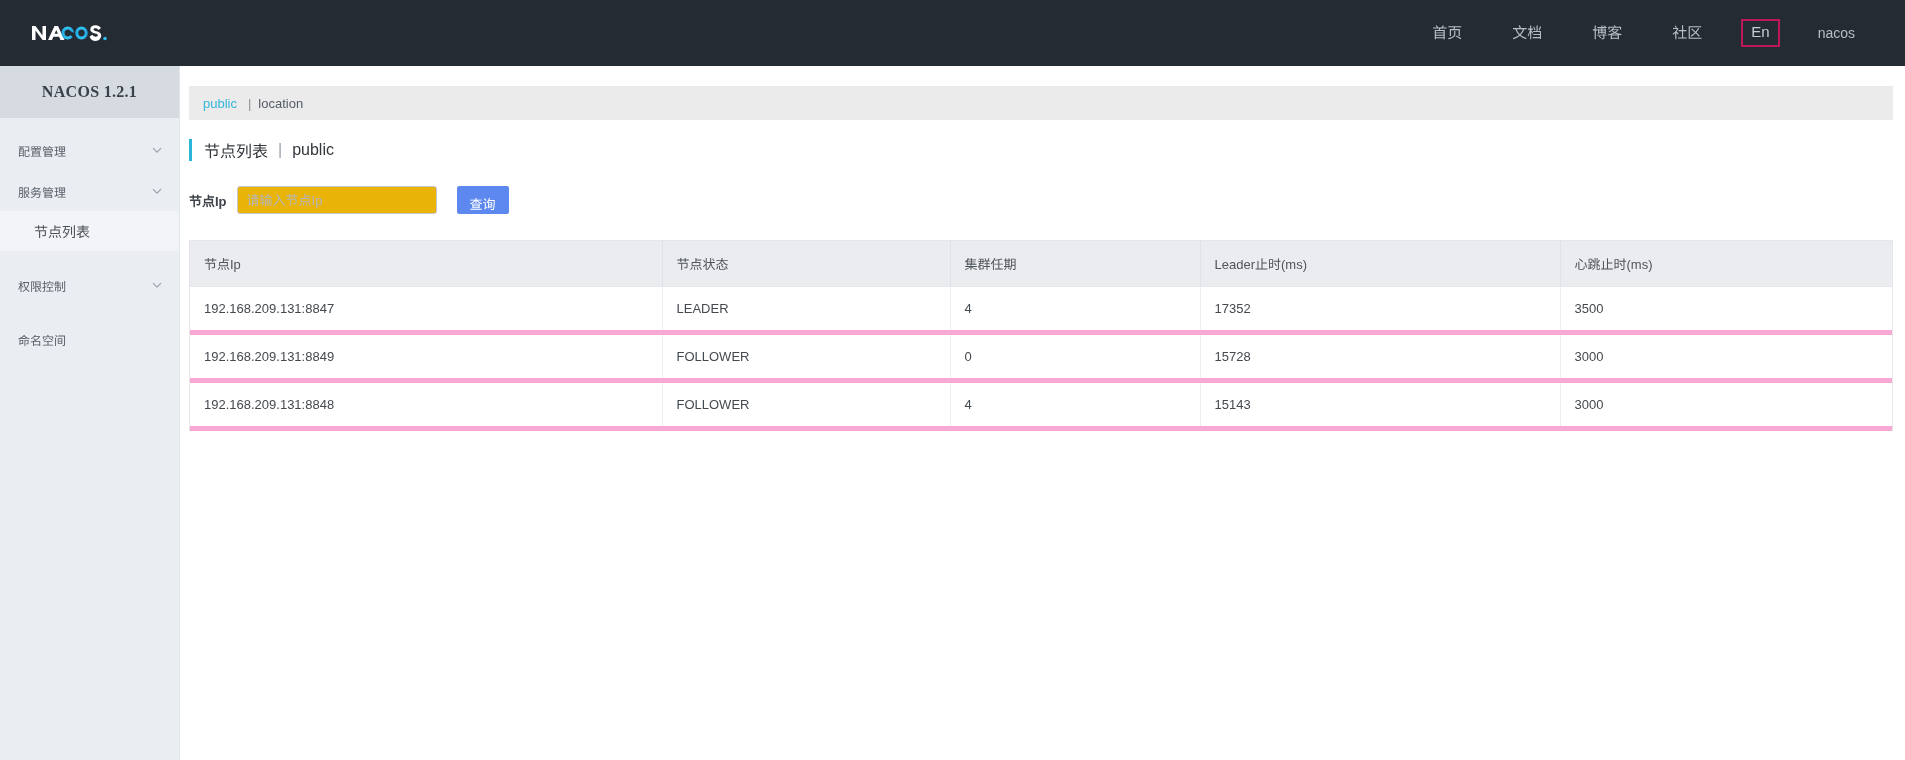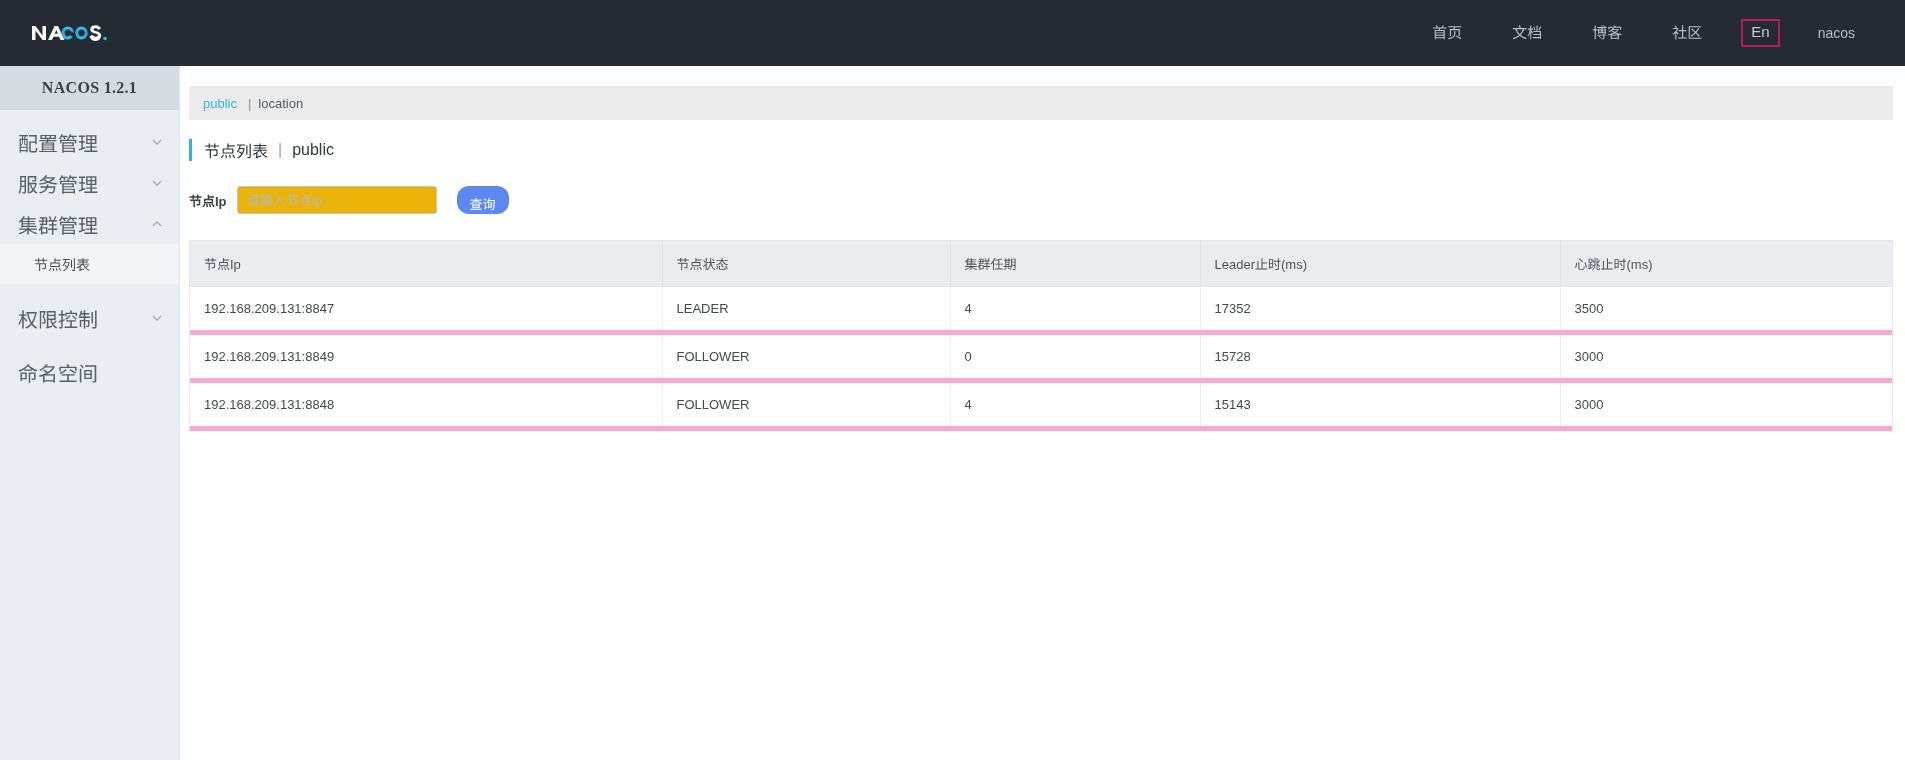--- a/index.html
+++ b/index.html
@@ -71,38 +71,38 @@
   
   .sidebar {
     position: absolute;
     top: 66px; left: 0;
     width: 180px;
     height: 694px;
     background: #eaedf1;
     border-right: 1px solid #e2e5e9;
   }
   .sidebar-brand {
-    height: 44px;
+    height: 52px;
     background: #d6dbe2;
     display: flex;
     align-items: center;
     justify-content: center;
     font-size: 16px;
     font-weight: bold;
     color: #3a4149;
     letter-spacing: .3px;
     font-family: "Liberation Serif", "DejaVu Serif", serif;
   }
   .menu { padding-top: 0; }
   .menu-group {
     height: 40px;
     display: flex;
     align-items: center;
     padding: 0 16px 0 18px;
-    font-size: 20px;
+    font-size: 12px;
     color: #58606a;
     cursor: pointer;
     margin-top: 1px;
   }
   .menu-group:first-child { margin-top: 12px; }
   .menu-group .mg-label { flex: 1; }
   .chev {
     width: 12px; height: 12px;
     position: relative;
     flex: 0 0 12px;
@@ -190,21 +190,21 @@
     font-family: "Liberation Sans", "DejaVu Sans", sans-serif;
   }
   .search-input::placeholder { color: #b5b8bd; }
   .search-btn {
     margin-left: 20px;
     height: 28px;
     min-width: 52px;
     background: #5d88f0;
     color: #ffffff;
     border: none;
-    border-radius: 12px;
+    border-radius: 2px;
     font-size: 13px;
     cursor: pointer;
     padding: 8px 13px;
     font-family: "Liberation Sans", "DejaVu Sans", sans-serif;
   }
 
   
   .table-wrap {
     margin: 25px 12px 0 8px;
     border: 1px solid #e6e7eb;
@@ -298,28 +298,20 @@
 
     <div class="menu-group">
       <span class="mg-label">服务管理</span>
       <span class="chev">
         <svg width="12" height="12" viewBox="0 0 12 12">
             <path d="M2 4.2 L6 8.2 L10 4.2" fill="none" stroke="#9aa2ab" stroke-width="1.2"></path>
           </svg>
       </span>
     </div>
 
-    <div class="menu-group">
-      <span class="mg-label">集群管理</span>
-      <span class="chev">
-        <svg width="12" height="12" viewBox="0 0 12 12">
-            <path d="M2 7.8 L6 3.8 L10 7.8" fill="none" stroke="#9aa2ab" stroke-width="1.2"></path>
-          </svg>
-      </span>
-    </div>
 
     <div class="menu-sub active">
       <span>节点列表</span>
     </div>
 
     <div class="menu-group spaced">
       <span class="mg-label">权限控制</span>
       <span class="chev">
         <svg width="12" height="12" viewBox="0 0 12 12">
             <path d="M2 4.2 L6 8.2 L10 4.2" fill="none" stroke="#9aa2ab" stroke-width="1.2"></path>

